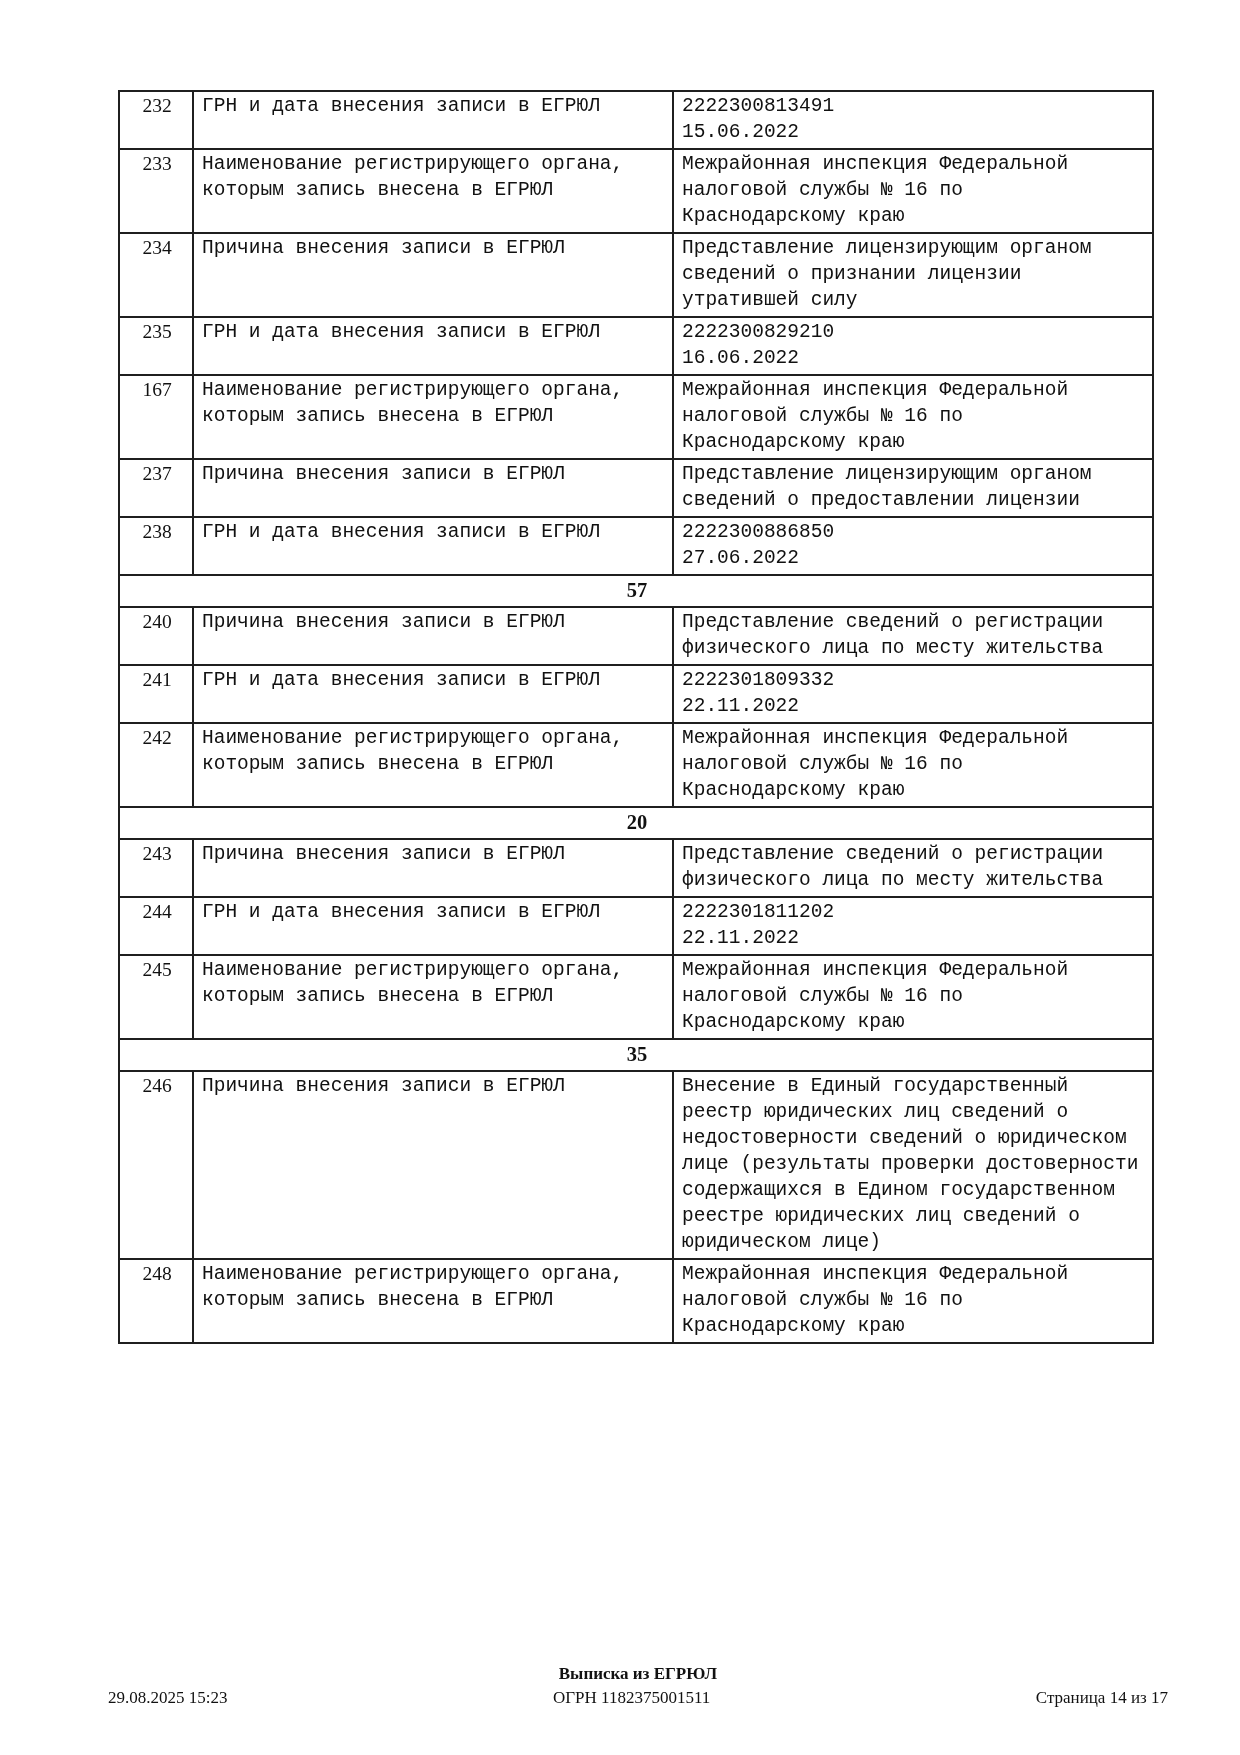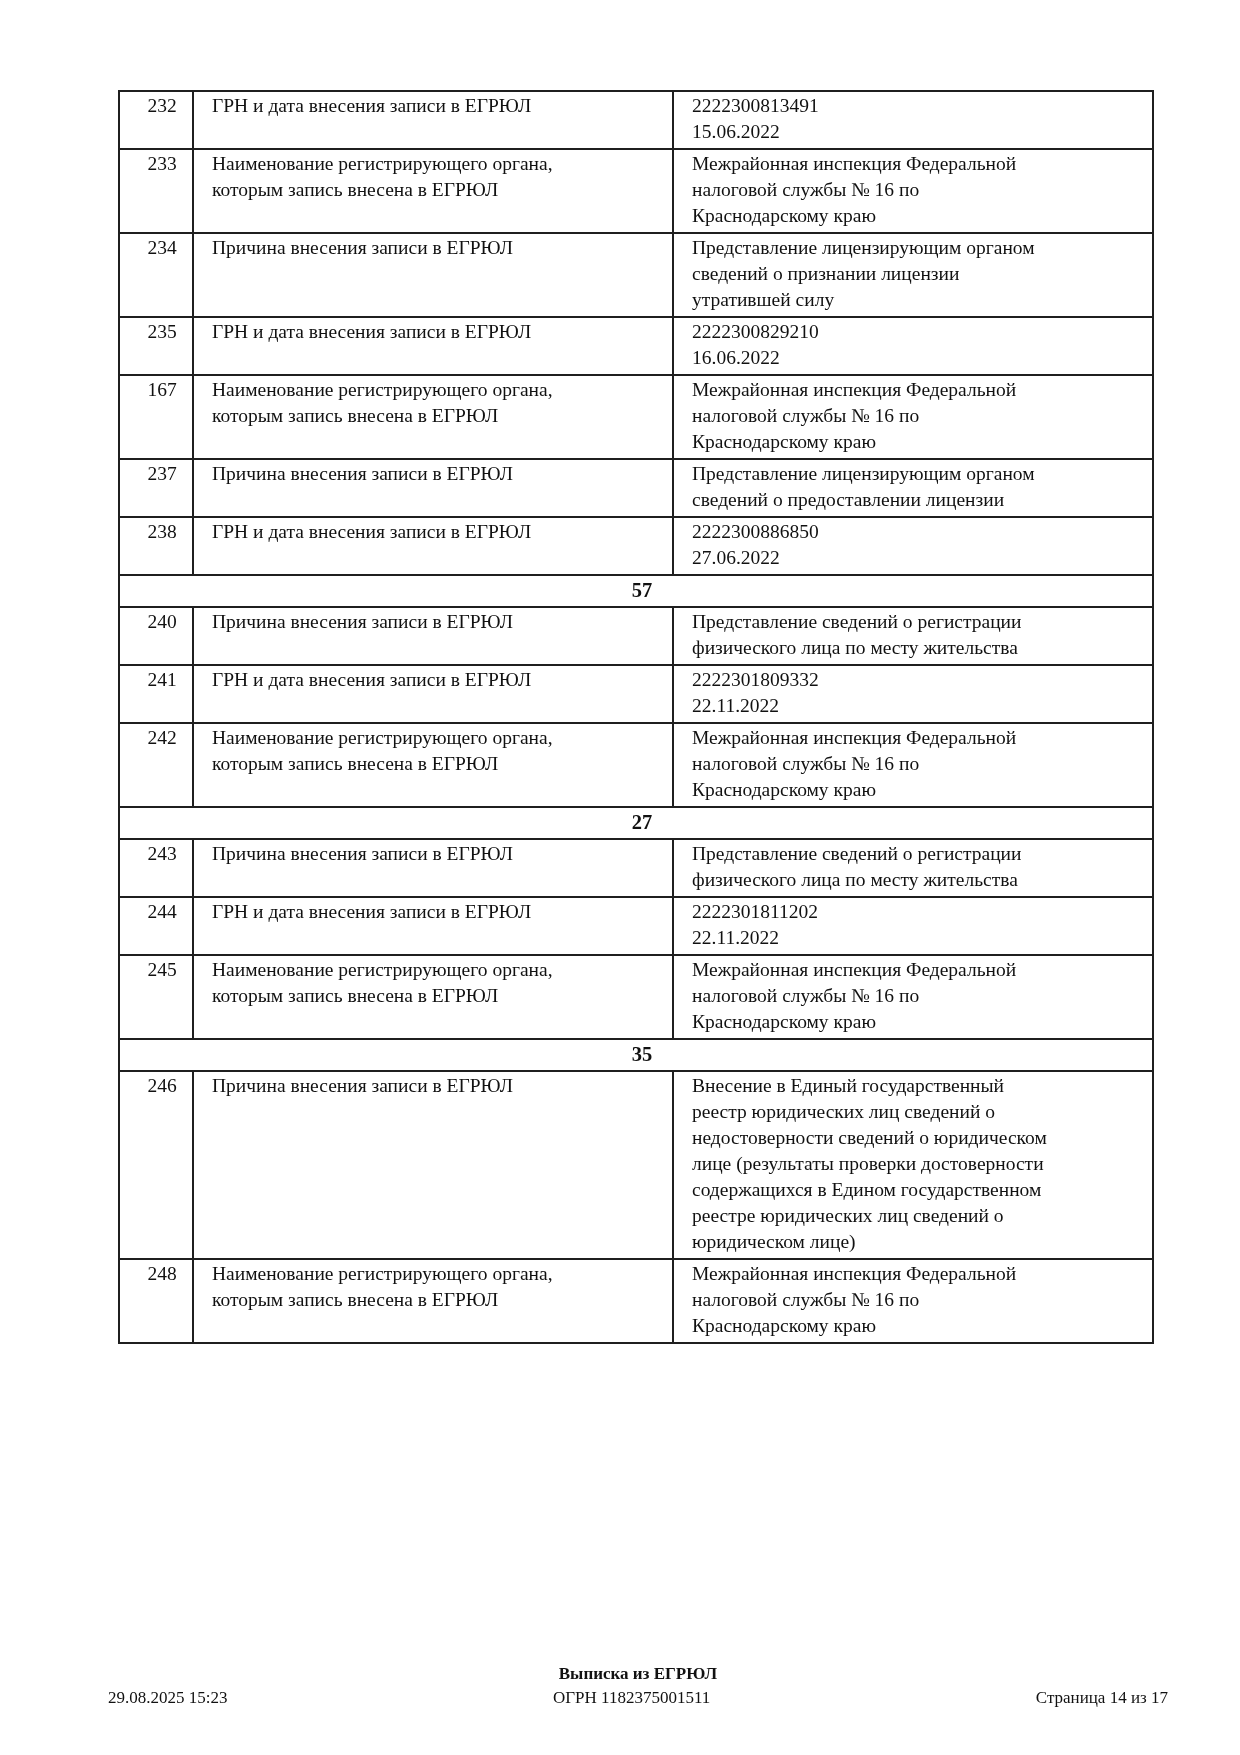--- a/index.html
+++ b/index.html
@@ -22,29 +22,30 @@
     top: 90px;
     width: 1034px;
     border-collapse: collapse;
     table-layout: fixed;
     font-size: 19.5px;
     line-height: 26px;
   }
   table.doc-table td {
     border: 2px solid #1f1f1f;
     vertical-align: top;
-    padding: 1px 6px 3px 18px;
+    padding: 1px 6px 3px 8px;
   }
   td.num-cell {
     text-align: center;
     padding-left: 2px;
     padding-right: 2px;
   }
   td.field-cell, td.value-cell {
     white-space: pre-line;
+    font-family: Liberation Mono, monospace;
   }
   td.section-cell {
     text-align: center;
     font-weight: bold;
     font-size: 20.5px;
     padding-top: 5px;
     padding-bottom: 6px;
   }
   .footer {
     position: absolute;
@@ -141,21 +142,21 @@
       </tr>
       <tr>
         <td class="num-cell">242</td>
         <td class="field-cell">Наименование регистрирующего органа,
 которым запись внесена в ЕГРЮЛ</td>
         <td class="value-cell">Межрайонная инспекция Федеральной
 налоговой службы № 16 по
 Краснодарскому краю</td>
       </tr>
       <tr>
-        <td class="section-cell" colspan="3">27</td>
+        <td class="section-cell" colspan="3">20</td>
       </tr>
       <tr>
         <td class="num-cell">243</td>
         <td class="field-cell">Причина внесения записи в ЕГРЮЛ</td>
         <td class="value-cell">Представление сведений о регистрации
 физического лица по месту жительства</td>
       </tr>
       <tr>
         <td class="num-cell">244</td>
         <td class="field-cell">ГРН и дата внесения записи в ЕГРЮЛ</td>

